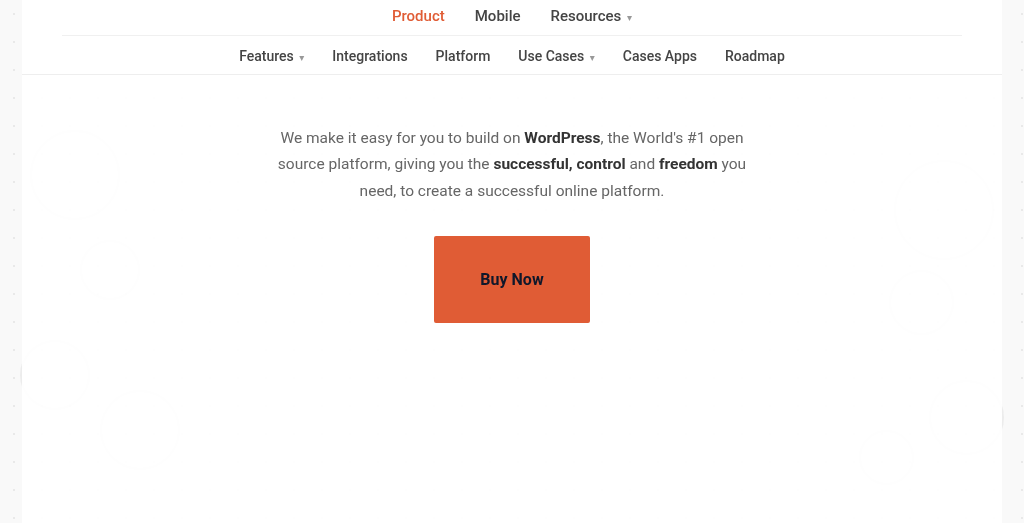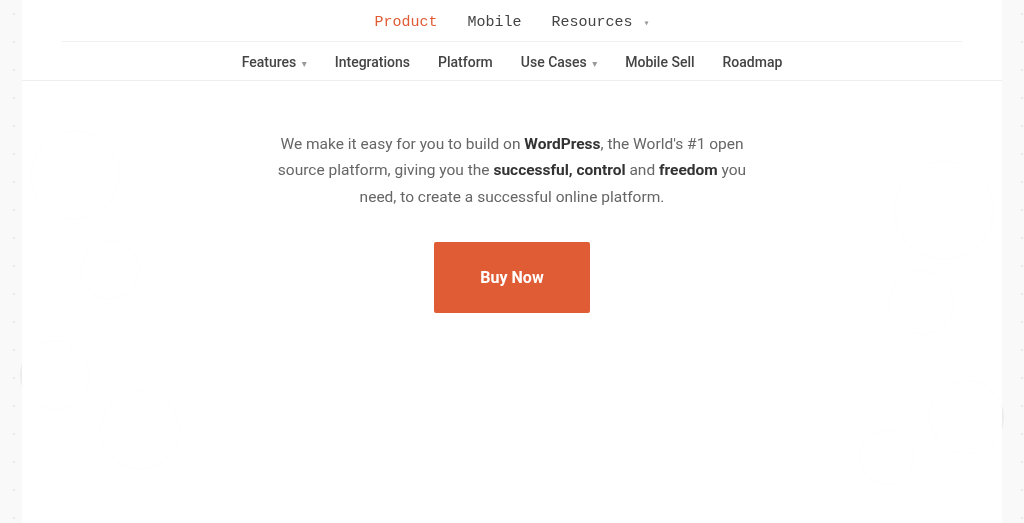--- a/index.html
+++ b/index.html
@@ -63,23 +63,22 @@
       padding: 0 40px;
       background: white;
       border-bottom: 1px solid #eee;
     }
 
     .nav-top {
       display: flex;
       justify-content: center;
       align-items: flex-start;
       gap: 30px;
-      padding: 14px 0 10px;
+      padding: 7px 0 10px;
       border-bottom: 1px solid #f0f0f0;
-      font-family: Liberation Mono, monospace;
     }
 
     .nav-top a {
       text-decoration: none;
       font-size: 15px;
       color: #444;
       font-weight: 500;
     }
 
     .nav-top a.active {
@@ -154,24 +153,24 @@
       background: white;
       color: #e05c35;
       font-size: 16px;
       font-weight: 600;
       cursor: pointer;
       border-radius: 2px;
       text-decoration: none;
     }
 
     .btn-filled {
-      padding: 24px 44px;
+      padding: 32px 44px;
       border: 2px solid #e05c35;
       background: #e05c35;
-      color: #ffffff;
+      color: #0f172a;
       font-size: 16px;
       font-weight: 700;
       cursor: pointer;
       border-radius: 2px;
       text-decoration: none;
     }
   </style>
 </head>
 <body>
 
@@ -192,21 +191,21 @@
     <div class="nav-top">
       <a href="#" class="active">Product</a>
       <a href="#">Mobile</a>
       <a href="#">Resources <span class="chevron">▾</span></a>
     </div>
     <div class="nav-bottom">
       <a href="#">Features <span class="chevron">▾</span></a>
       <a href="#">Integrations</a>
       <a href="#">Platform</a>
       <a href="#">Use Cases <span class="chevron">▾</span></a>
-      <a href="#">Mobile Sell</a>
+      <a href="#">Cases Apps</a>
       <a href="#">Roadmap</a>
     </div>
   </nav>
 
   <section class="hero">
 
     <p class="hero-subtitle">
       <span>We make it easy for you to build on </span><strong>WordPress</strong><span>, the World's #1 open source platform, giving you the </span><strong>successful, control</strong><span> and </span><strong>freedom</strong><span> you need, to create a successful online platform.</span>
     </p>
 

